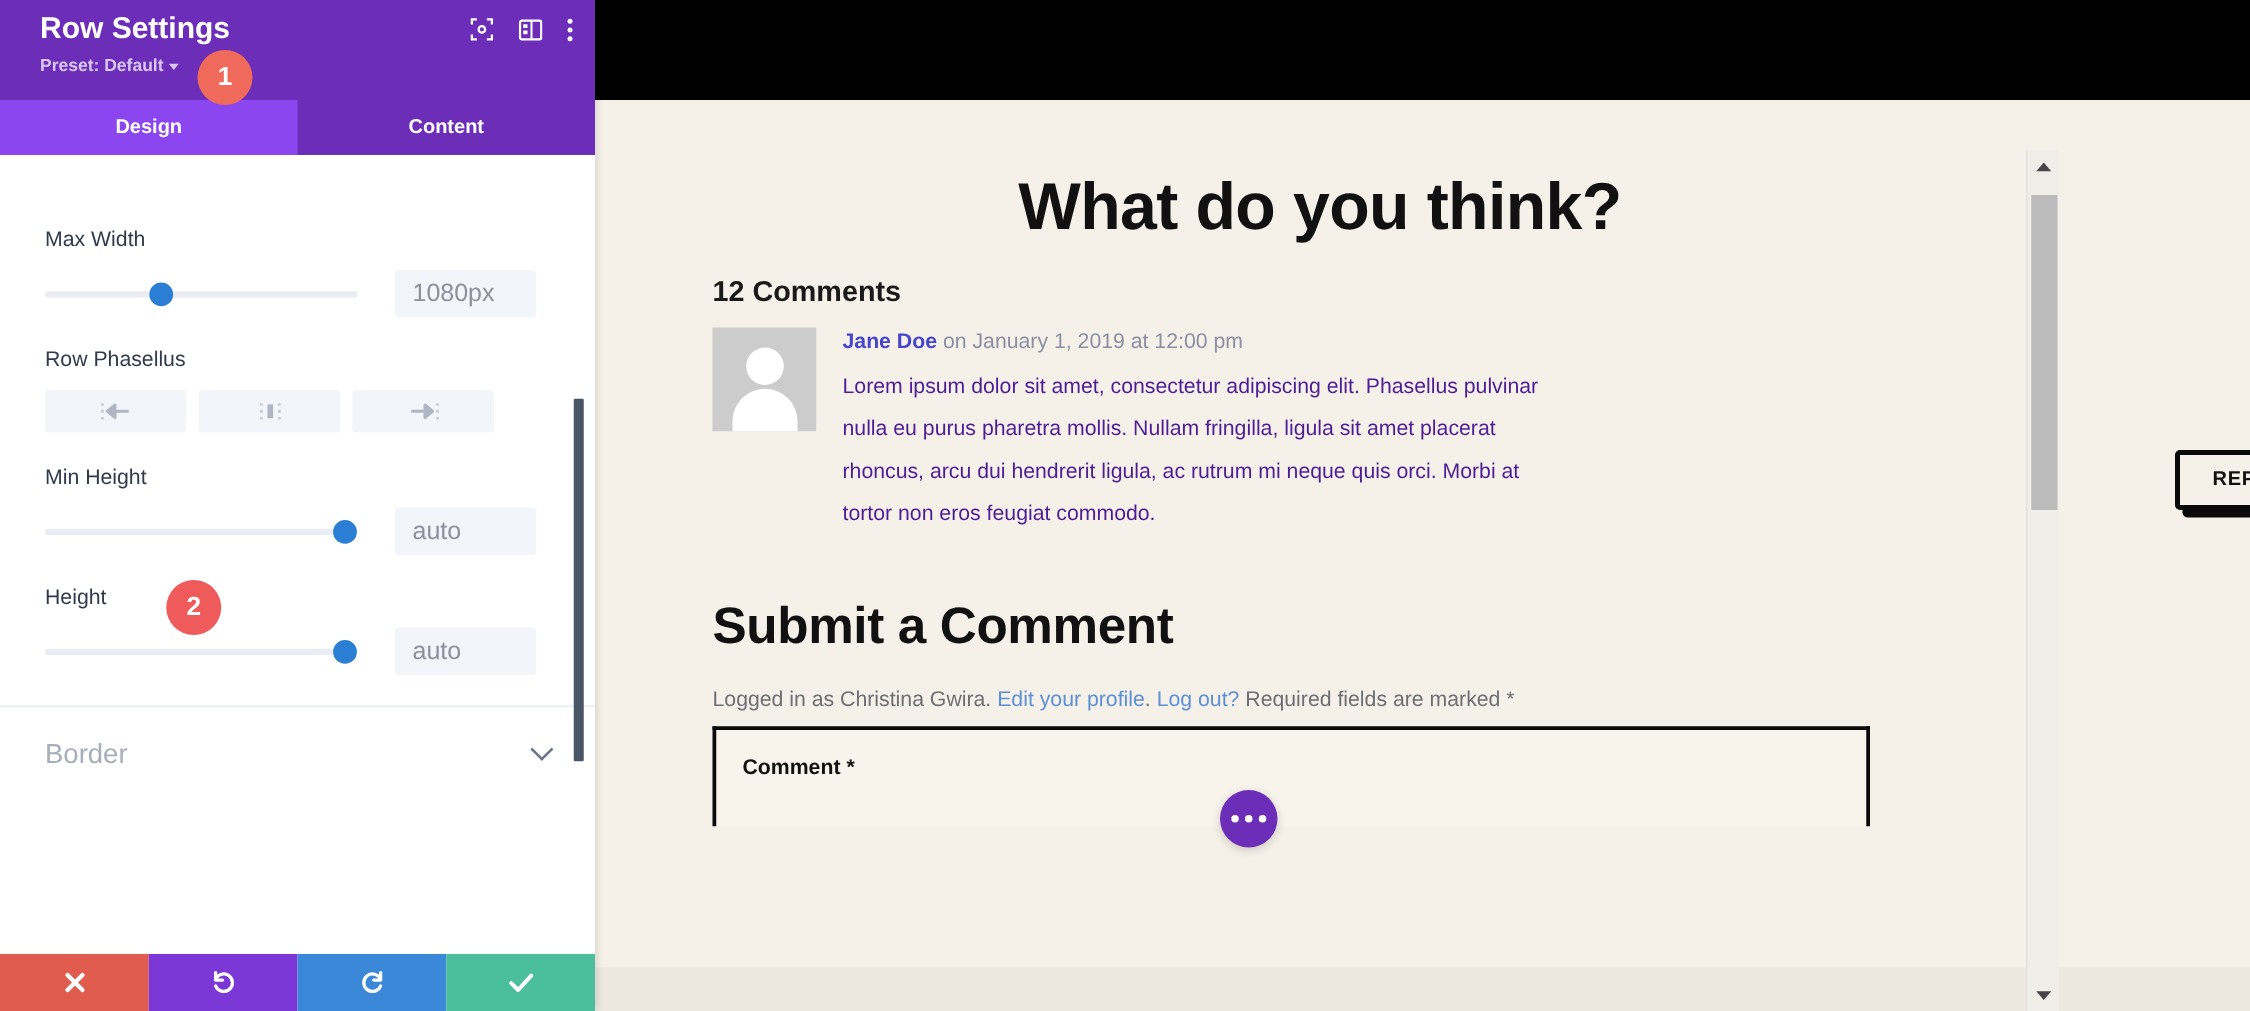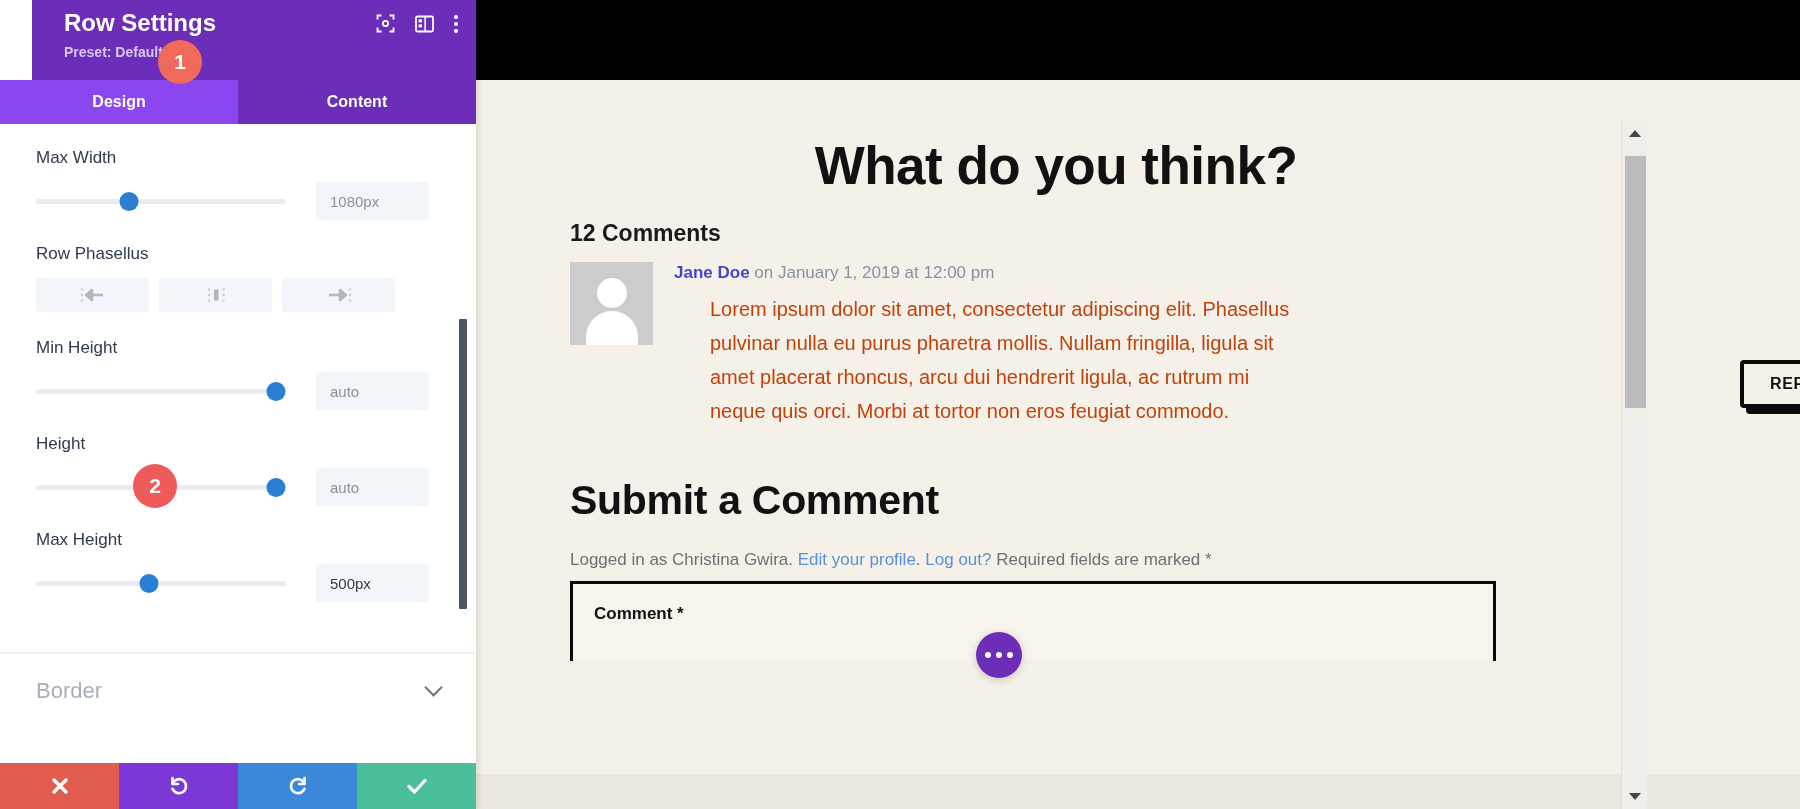--- a/index.html
+++ b/index.html
@@ -57,21 +57,21 @@
     width: 52px; height: 44px; border-radius: 26px 26px 0 0; background: #ffffff;
   }
   #comment-meta {
     position: absolute; left: 104px; top: 0;
     font-size: 17px; line-height: 22px;
   }
   #comment-meta .author { color: #4444cc; font-weight: 700; }
   #comment-meta .on { color: #8a8fa3; font-weight: 400; }
   #comment-body {
     position: absolute; left: 104px; top: 30px; width: 582px;
-    font-size: 20px; line-height: 34px; color: #c2410c; margin-left: 36px;
+    font-size: 17px; line-height: 34px; color: #4c1d95;
   }
   #reply-button {
     position: absolute; left: 1170px; top: 98px;
     width: 115px; height: 48px;
     background: #f6f1e8;
     border: 4px solid #0a0a0a;
     border-radius: 4px;
     box-shadow: 6px 6px 0 #0a0a0a;
     display: flex; align-items: center; justify-content: center;
     font-size: 16px; font-weight: 700; letter-spacing: 0.6px; color: #111111;
@@ -149,21 +149,21 @@
   #panel {
     position: absolute; left: 0; top: 0;
     width: 476px; height: 809px;
     background: #ffffff;
     display: flex; flex-direction: column;
     box-shadow: 2px 0 6px rgba(0,0,0,0.12);
     z-index: 20;
   }
   #panel-header {
     position: relative;
-    height: 80px; background: #6c2eb9; flex: 0 0 80px; margin-left: 32px;
+    height: 80px; background: #6c2eb9; flex: 0 0 80px;
   }
   #panel-title {
     position: absolute; left: 32px; top: 9px;
     font-size: 24px; font-weight: 700; color: #ffffff;
   }
   #panel-preset {
     position: absolute; left: 32px; top: 44px;
     font-size: 14px; font-weight: 700; color: #d9c7f2; cursor: pointer;
   }
   #panel-preset .caret {
@@ -187,21 +187,21 @@
   }
   .tab {
     flex: 1; display: flex; align-items: center; justify-content: center;
     font-size: 16px; font-weight: 700; color: #ffffff; cursor: pointer;
   }
   .tab.active { background: #8b46f0; }
 
   #panel-scroll-area {
     position: relative; flex: 1 1 auto; overflow: hidden; background: #ffffff;
   }
-  #panel-content { position: relative; padding: 24px 36px 0 36px; }
+  #panel-content { position: relative; padding: 24px 36px 0 36px; margin-top: 34px; }
 
   .field { margin-bottom: 0; }
   .field-label {
     position: relative;
     font-size: 17px; color: #2f3a4a; font-weight: 400;
     margin-bottom: 14px; display: inline-block;
   }
   .field-row { display: flex; align-items: center; gap: 0; }
   .slider-wrap { position: relative; width: 250px; height: 22px; display: flex; align-items: center; }
   .slider-track {
@@ -211,21 +211,21 @@
   .slider-knob {
     position: absolute; width: 19px; height: 19px; border-radius: 50%;
     background: #2a7fd4; cursor: pointer; transform: translateX(-50%);
   }
   .value-box {
     margin-left: 30px;
     width: 113px; height: 38px;
     background: #f2f5f9; border: none; border-radius: 3px;
     display: flex; align-items: center;
     padding-left: 14px;
-    font-size: 15px; color: #8b909c;
+    font-size: 20px; color: #8b909c;
   }
   .value-box.filled { color: #2f3a4a; }
 
   .align-row { display: flex; gap: 10px; }
   .align-btn {
     width: 113px; height: 34px; background: #f2f5f9; border-radius: 3px;
     display: flex; align-items: center; justify-content: center; cursor: pointer;
   }
 
   .section-divider { height: 1px; background: #eceff3; margin: 0; }
@@ -427,30 +427,20 @@
           <div class="field-label">Height</div>
           <div class="field-row">
             <div class="slider-wrap">
               <div class="slider-track"></div>
               <div class="slider-knob" style="left:96%"></div>
             </div>
             <div class="value-box">auto</div>
           </div>
         </div>
 
-        <div class="field" style="margin-bottom:50px;">
-          <div class="field-label">Max Height</div>
-          <div class="field-row">
-            <div class="slider-wrap">
-              <div class="slider-track"></div>
-              <div class="slider-knob" style="left:45%"></div>
-            </div>
-            <div class="value-box filled">500px</div>
-          </div>
-        </div>
       </div>
 
       <div class="section-divider"></div>
 
       <div class="section-divider"></div>
       <div class="accordion">
         <span class="accordion-label">Border</span>
         <span class="chev"></span>
       </div>
 

